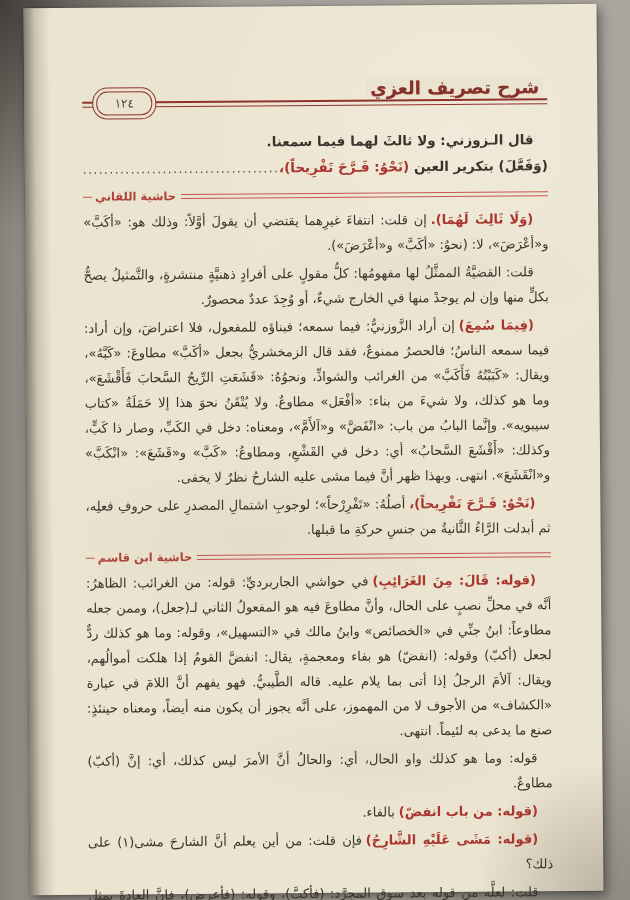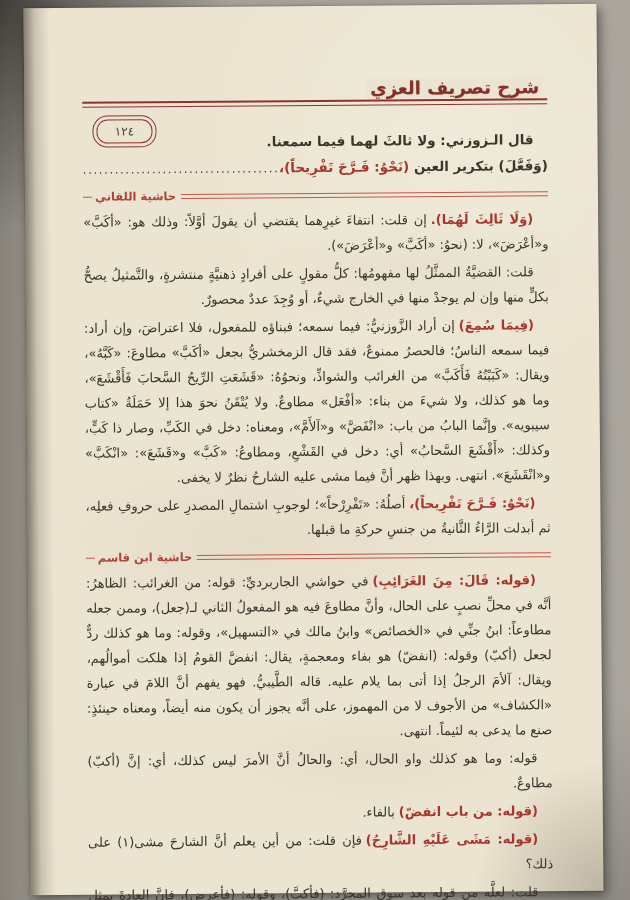--- a/index.html
+++ b/index.html
@@ -37,21 +37,21 @@
   .header{position:relative;height:38px;margin-bottom:8px;}
   .header-rule{
     position:absolute;top:18px;left:0;right:0;height:3px;
     border-top:2px solid #8e332c;border-bottom:1px solid #8e332c;
   }
   .page-num-box{
     position:absolute;top:8px;left:14px;width:54px;height:22px;
     background:#ebe4d0;border:1px solid #8e332c;border-radius:11px;
     box-shadow:0 0 0 3px #ebe4d0, 0 0 0 4px #8e332c;
     display:flex;align-items:center;justify-content:center;
-    font-size:12px;color:#4c443a;letter-spacing:1px;z-index:2;margin-top:28px;
+    font-size:12px;color:#4c443a;letter-spacing:1px;z-index:2;
   }
   .header-title{
     position:absolute;top:-4px;right:4px;padding:0 4px;background:#ebe4d0;
     color:#86302a;font-weight:bold;font-size:18px;z-index:2;
     text-shadow:0 0 1px rgba(134,48,42,.45);
   }
 
   
   .matn{font-size:13.5px;line-height:26px;font-weight:bold;}
   .matn-line1{text-indent:14px;}

